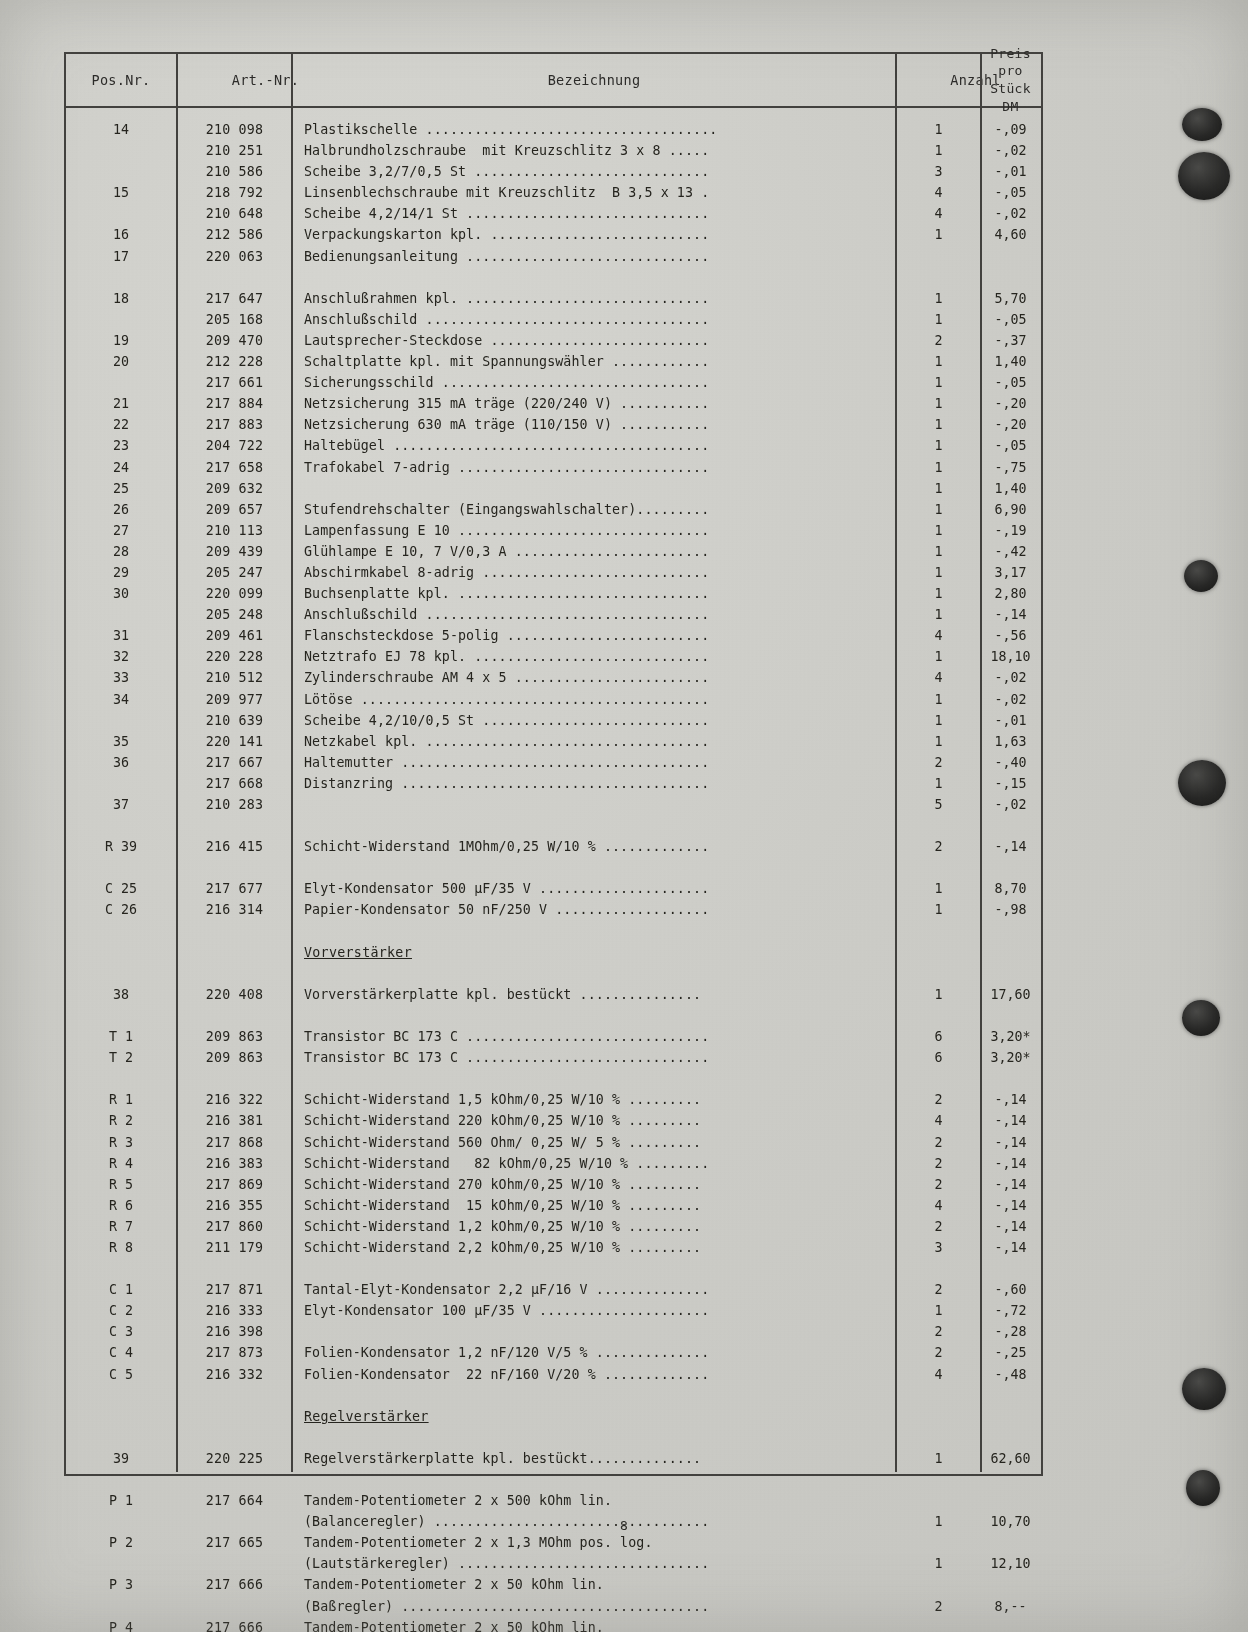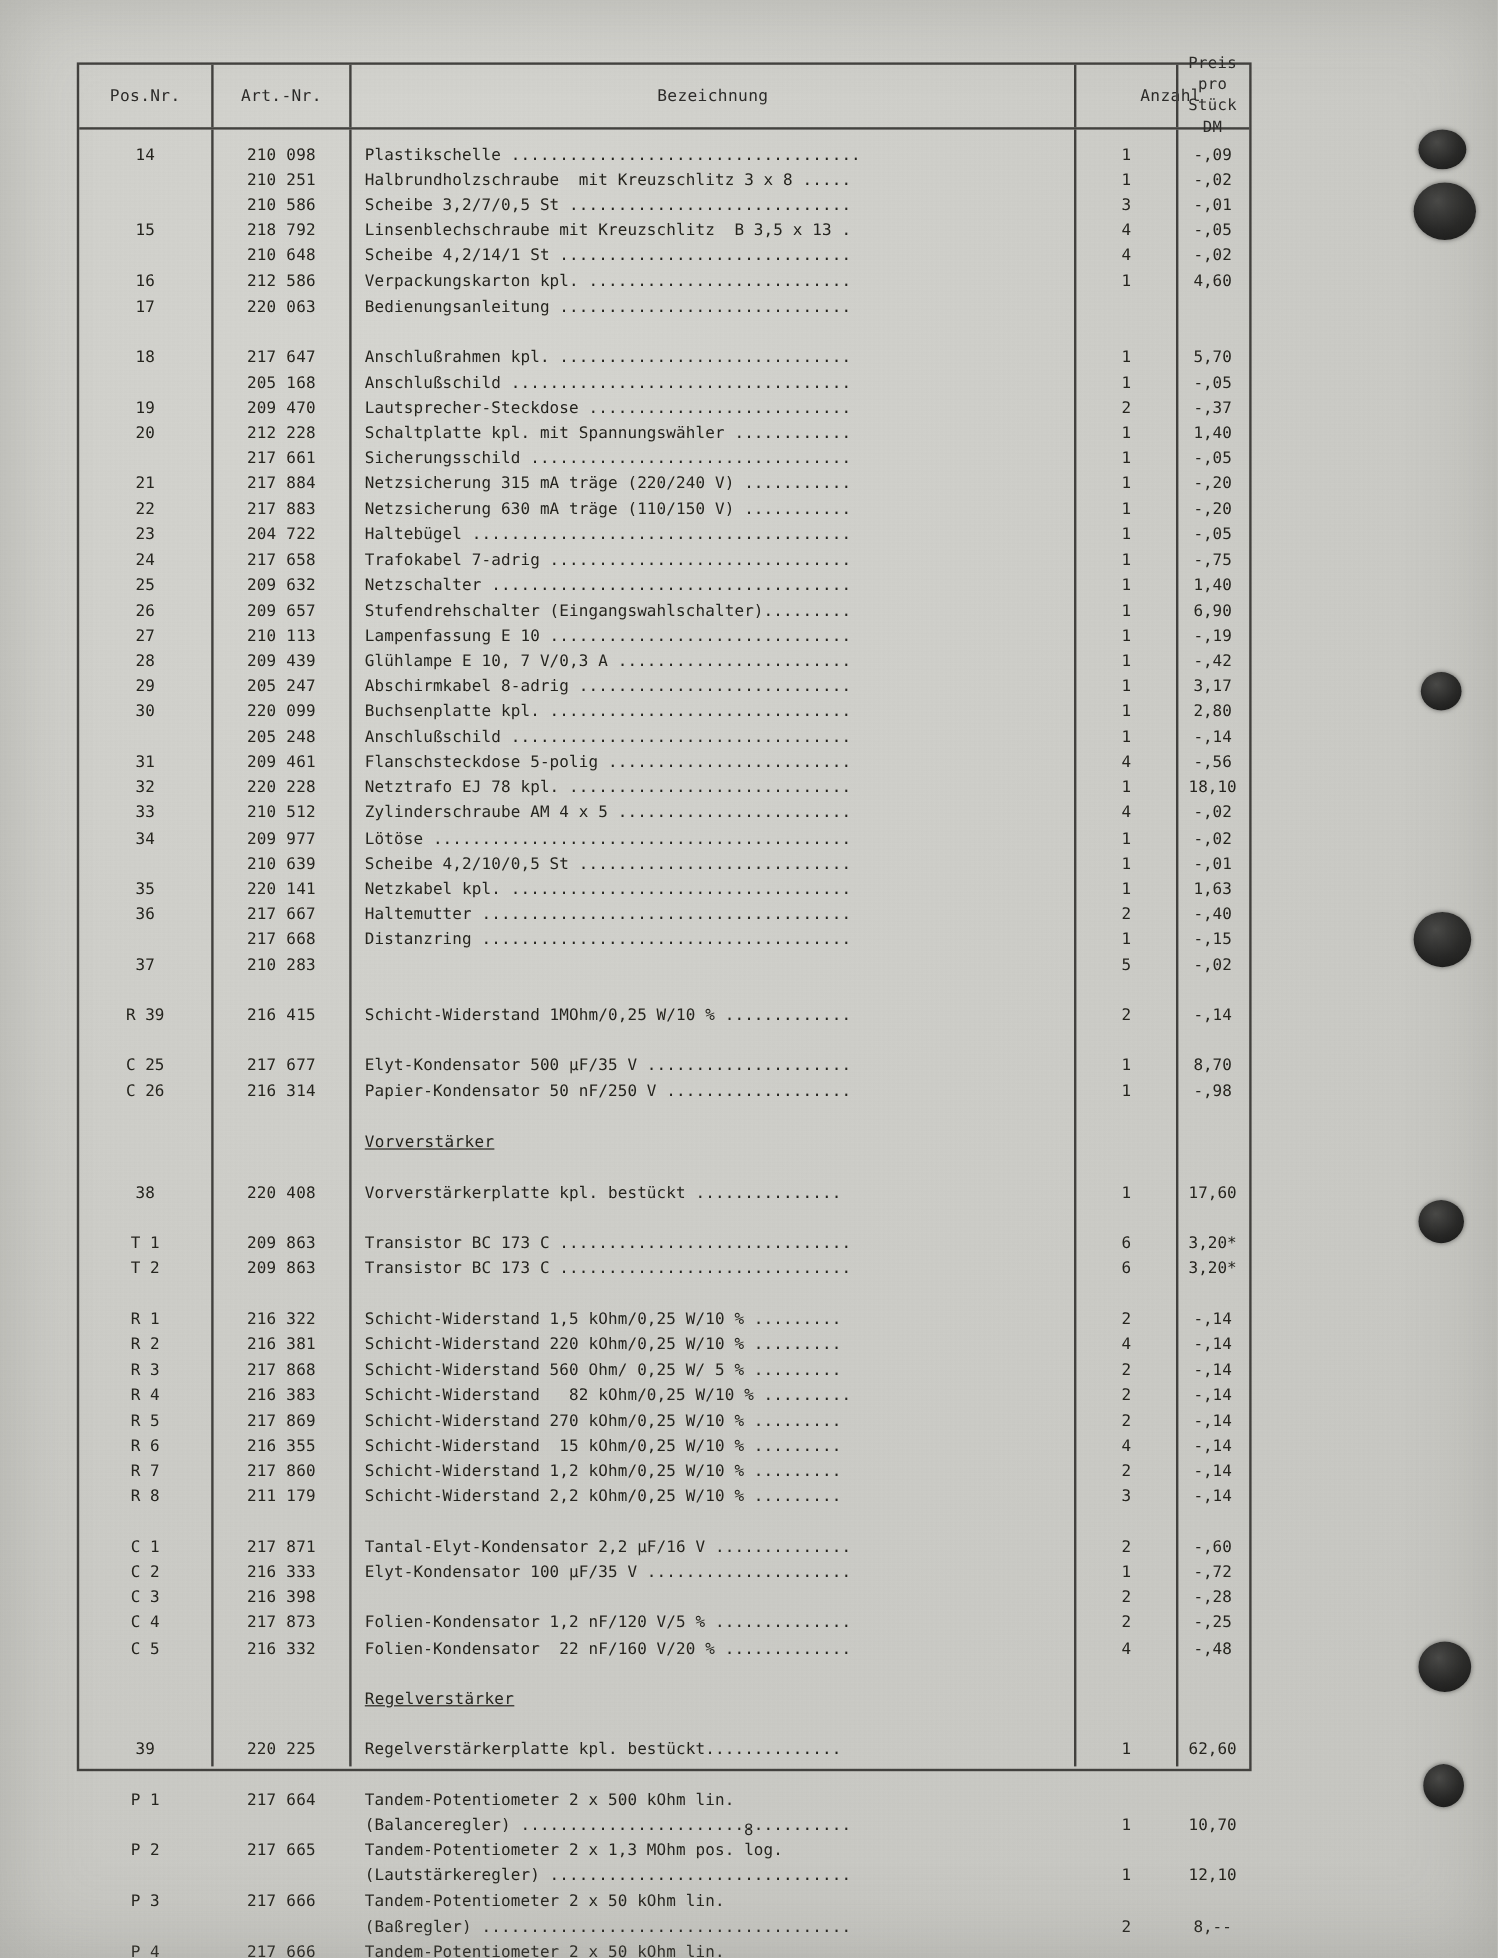--- a/index.html
+++ b/index.html
@@ -56,21 +56,21 @@
     text-align: center;
     line-height: 1.35;
   }
   .vline {
     position: absolute;
     top: 0;
     width: 2px;
     background: #43423f;
   }
   .c1 { left: 0;    width: 110px; }
-  .c2 { left: 112px; width: 113px; }
+  .c2 { left: 112px; width: 113px; padding-left: 31px; }
   .c3 { left: 227px; width: 602px; }
   .c4 { left: 831px; width: 93px; margin-left: 32px; }
   .c5 { left: 916px; width: 57px; }
 
   .v1 { left: 110px; }
   .v2 { left: 225px; }
   .v3 { left: 829px; }
   .v4 { left: 914px; }
 
   .body-area {
@@ -193,21 +193,21 @@
           <div class="row gap"></div>
           <div class="row"><div class="col-pos">18</div><div class="col-art">217 647</div><div class="col-bez">Anschlußrahmen kpl. ..............................</div><div class="col-anz">1</div><div class="col-preis">5,70</div></div>
           <div class="row"><div class="col-pos"></div><div class="col-art">205 168</div><div class="col-bez">Anschlußschild ...................................</div><div class="col-anz">1</div><div class="col-preis">-,05</div></div>
           <div class="row"><div class="col-pos">19</div><div class="col-art">209 470</div><div class="col-bez">Lautsprecher-Steckdose ...........................</div><div class="col-anz">2</div><div class="col-preis">-,37</div></div>
           <div class="row"><div class="col-pos">20</div><div class="col-art">212 228</div><div class="col-bez">Schaltplatte kpl. mit Spannungswähler ............</div><div class="col-anz">1</div><div class="col-preis">1,40</div></div>
           <div class="row"><div class="col-pos"></div><div class="col-art">217 661</div><div class="col-bez">Sicherungsschild .................................</div><div class="col-anz">1</div><div class="col-preis">-,05</div></div>
           <div class="row"><div class="col-pos">21</div><div class="col-art">217 884</div><div class="col-bez">Netzsicherung 315 mA träge (220/240 V) ...........</div><div class="col-anz">1</div><div class="col-preis">-,20</div></div>
           <div class="row"><div class="col-pos">22</div><div class="col-art">217 883</div><div class="col-bez">Netzsicherung 630 mA träge (110/150 V) ...........</div><div class="col-anz">1</div><div class="col-preis">-,20</div></div>
           <div class="row"><div class="col-pos">23</div><div class="col-art">204 722</div><div class="col-bez">Haltebügel .......................................</div><div class="col-anz">1</div><div class="col-preis">-,05</div></div>
           <div class="row"><div class="col-pos">24</div><div class="col-art">217 658</div><div class="col-bez">Trafokabel 7-adrig ...............................</div><div class="col-anz">1</div><div class="col-preis">-,75</div></div>
-          <div class="row"><div class="col-pos">25</div><div class="col-art">209 632</div><div class="col-bez">Netzschalter .....................................</div><div class="col-anz">1</div><div class="col-preis">1,40</div></div>
+          <div class="row"><div class="col-pos">25</div><div class="col-art">209 632</div><div class="col-anz">1</div><div class="col-preis">1,40</div></div>
           <div class="row"><div class="col-pos">26</div><div class="col-art">209 657</div><div class="col-bez">Stufendrehschalter (Eingangswahlschalter).........</div><div class="col-anz">1</div><div class="col-preis">6,90</div></div>
           <div class="row"><div class="col-pos">27</div><div class="col-art">210 113</div><div class="col-bez">Lampenfassung E 10 ...............................</div><div class="col-anz">1</div><div class="col-preis">-,19</div></div>
           <div class="row"><div class="col-pos">28</div><div class="col-art">209 439</div><div class="col-bez">Glühlampe E 10, 7 V/0,3 A ........................</div><div class="col-anz">1</div><div class="col-preis">-,42</div></div>
           <div class="row"><div class="col-pos">29</div><div class="col-art">205 247</div><div class="col-bez">Abschirmkabel 8-adrig ............................</div><div class="col-anz">1</div><div class="col-preis">3,17</div></div>
           <div class="row"><div class="col-pos">30</div><div class="col-art">220 099</div><div class="col-bez">Buchsenplatte kpl. ...............................</div><div class="col-anz">1</div><div class="col-preis">2,80</div></div>
           <div class="row"><div class="col-pos"></div><div class="col-art">205 248</div><div class="col-bez">Anschlußschild ...................................</div><div class="col-anz">1</div><div class="col-preis">-,14</div></div>
           <div class="row"><div class="col-pos">31</div><div class="col-art">209 461</div><div class="col-bez">Flanschsteckdose 5-polig .........................</div><div class="col-anz">4</div><div class="col-preis">-,56</div></div>
           <div class="row"><div class="col-pos">32</div><div class="col-art">220 228</div><div class="col-bez">Netztrafo EJ 78 kpl. .............................</div><div class="col-anz">1</div><div class="col-preis">18,10</div></div>
           <div class="row"><div class="col-pos">33</div><div class="col-art">210 512</div><div class="col-bez">Zylinderschraube AM 4 x 5 ........................</div><div class="col-anz">4</div><div class="col-preis">-,02</div></div>
           <div class="row"><div class="col-pos">34</div><div class="col-art">209 977</div><div class="col-bez">Lötöse ...........................................</div><div class="col-anz">1</div><div class="col-preis">-,02</div></div>

